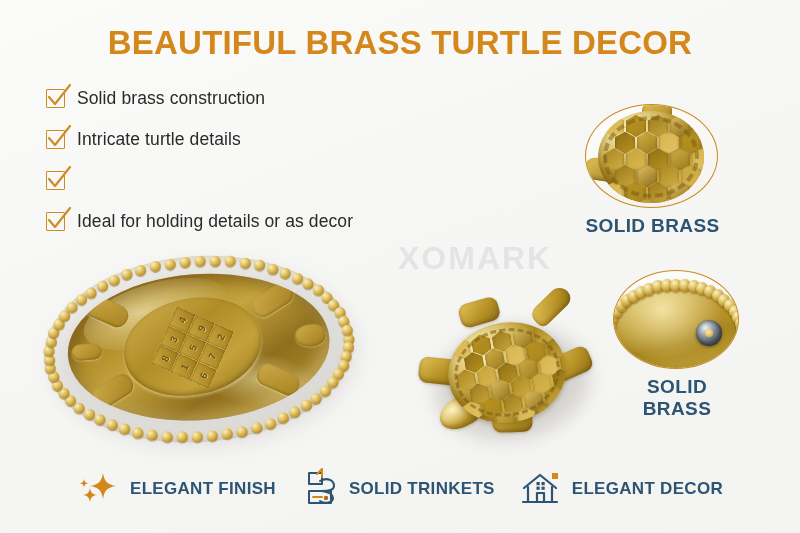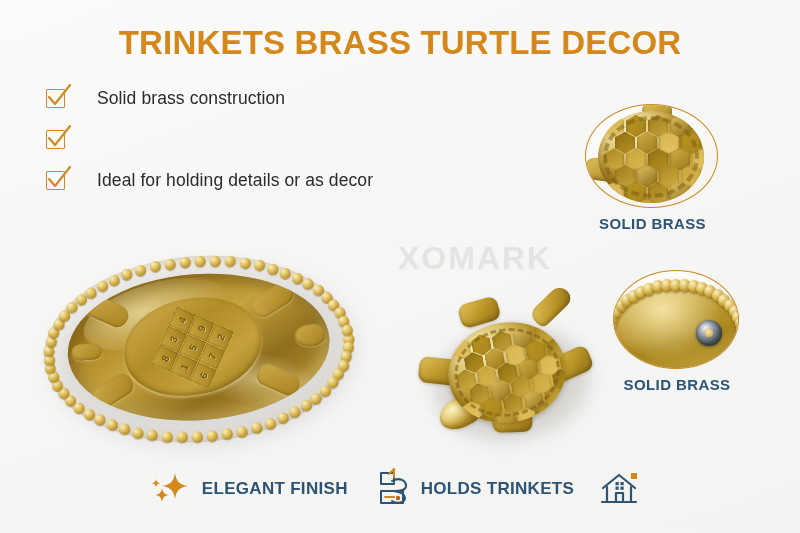--- a/index.html
+++ b/index.html
@@ -35,21 +35,20 @@
   .bullets {
     position: absolute;
     left: 46px;
     top: 78px;
     width: 430px;
   }
   .bullet-row {
     display: flex;
     align-items: center;
     height: 41px;
-    gap: 20px;
   }
   .check-box {
     position: relative;
     width: 17px;
     height: 17px;
     border: 1.6px solid #cf8c26;
     border-radius: 1px;
     flex: 0 0 auto;
     margin-right: 12px;
   }
@@ -259,21 +258,21 @@
   .callout-circle {
     position: relative;
     border-radius: 50%;
     border: 1.6px solid #c88a22;
     overflow: hidden;
     background: linear-gradient(160deg, #fdfdfc 0%, #f4f2ee 100%);
   }
   .callout-label {
     margin-top: 7px;
     text-align: center;
-    font-size: 15px;
+    font-size: 19px;
     font-weight: bold;
     color: #2d5472;
     letter-spacing: 0.4px;
   }
   
   .c1-shell {
     position: absolute;
     left: 12px; top: 6px;
     width: 106px; height: 92px;
     border-radius: 50%;
@@ -370,33 +369,41 @@
     letter-spacing: 0.3px;
     white-space: nowrap;
   }
   .feature-gap { width: 24px; }
 </style>
 </head>
 <body>
 
 <div id="infographic">
 
-  <div class="title">TRINKETS BRASS TURTLE DECOR</div>
+  <div class="title">BEAUTIFUL BRASS TURTLE DECOR</div>
 
   <div class="bullets">
 
     <div class="bullet-row">
       <span class="check-box">
         <svg width="26" height="26" viewBox="0 0 26 26" aria-hidden="true">
           <path d="M3 13 L9 20 L24 1" fill="none" stroke="#cf8c26" stroke-width="2.2" stroke-linecap="round" stroke-linejoin="round"></path>
         </svg>
       </span>
       <span class="bullet-text">Solid brass construction</span>
     </div>
 
+    <div class="bullet-row">
+      <span class="check-box">
+        <svg width="26" height="26" viewBox="0 0 26 26" aria-hidden="true">
+          <path d="M3 13 L9 20 L24 1" fill="none" stroke="#cf8c26" stroke-width="2.2" stroke-linecap="round" stroke-linejoin="round"></path>
+        </svg>
+      </span>
+      <span class="bullet-text">Intricate turtle details</span>
+    </div>
 
     <div class="bullet-row">
       <span class="check-box">
         <svg width="26" height="26" viewBox="0 0 26 26" aria-hidden="true">
           <path d="M3 13 L9 20 L24 1" fill="none" stroke="#cf8c26" stroke-width="2.2" stroke-linecap="round" stroke-linejoin="round"></path>
         </svg>
       </span>
     </div>
 
     <div class="bullet-row">
@@ -653,36 +660,37 @@
         <svg width="40" height="44" viewBox="0 0 40 44" aria-hidden="true">
           <path d="M9 6 L22 6 L22 17 L9 17 Z" fill="none" stroke="#2d5472" stroke-width="2" stroke-linejoin="round"></path>
           <path d="M9 24 L31 24 L31 36 L9 36 Z" fill="none" stroke="#2d5472" stroke-width="2" stroke-linejoin="round"></path>
           <path d="M22 2 L22 10" stroke="#d4881b" stroke-width="2" stroke-linecap="round"></path>
           <path d="M22 2 L17 7" stroke="#d4881b" stroke-width="2" stroke-linecap="round"></path>
           <path d="M20 14 C27 10 34 13 34 19 C34 24 27 24 22 24 C28 25 33 27 33 31 C33 36 25 37 20 34" fill="none" stroke="#2d5472" stroke-width="2" stroke-linecap="round" stroke-linejoin="round"></path>
           <path d="M13 30 L22 30" stroke="#d4881b" stroke-width="2" stroke-linecap="round"></path>
           <circle cx="26" cy="31" r="2.2" fill="#b4671a"></circle>
         </svg>
       </span>
-      <span class="feature-label">HOLDS TRINKETS</span>
+      <span class="feature-label">SOLID TRINKETS</span>
     </div>
 
     <div class="feature-gap"></div>
 
     <div class="feature">
       <span class="feature-icon">
         <svg width="44" height="44" viewBox="0 0 44 44" aria-hidden="true">
           <path d="M5 21 L21 8 L37 21" fill="none" stroke="#2d5472" stroke-width="2.2" stroke-linecap="round" stroke-linejoin="round"></path>
           <path d="M9 20 L9 35 L33 35 L33 20" fill="none" stroke="#2d5472" stroke-width="2.2" stroke-linecap="round" stroke-linejoin="round"></path>
           <path d="M4 35 L38 35" stroke="#2d5472" stroke-width="2.2" stroke-linecap="round"></path>
           <path d="M18 35 L18 26 L25 26 L25 35" fill="none" stroke="#2d5472" stroke-width="2.2" stroke-linejoin="round"></path>
           <rect x="17.5" y="15" width="3.2" height="3.2" fill="#2d5472"></rect>
           <rect x="22.5" y="15" width="3.2" height="3.2" fill="#2d5472"></rect>
           <rect x="17.5" y="19.6" width="3.2" height="3.2" fill="#2d5472"></rect>
           <rect x="22.5" y="19.6" width="3.2" height="3.2" fill="#2d5472"></rect>
           <rect x="33" y="6" width="6" height="6" fill="#d4881b"></rect>
         </svg>
       </span>
+      <span class="feature-label">ELEGANT DECOR</span>
     </div>
 
   </div>
 
 </div>
 
 </body></html>

